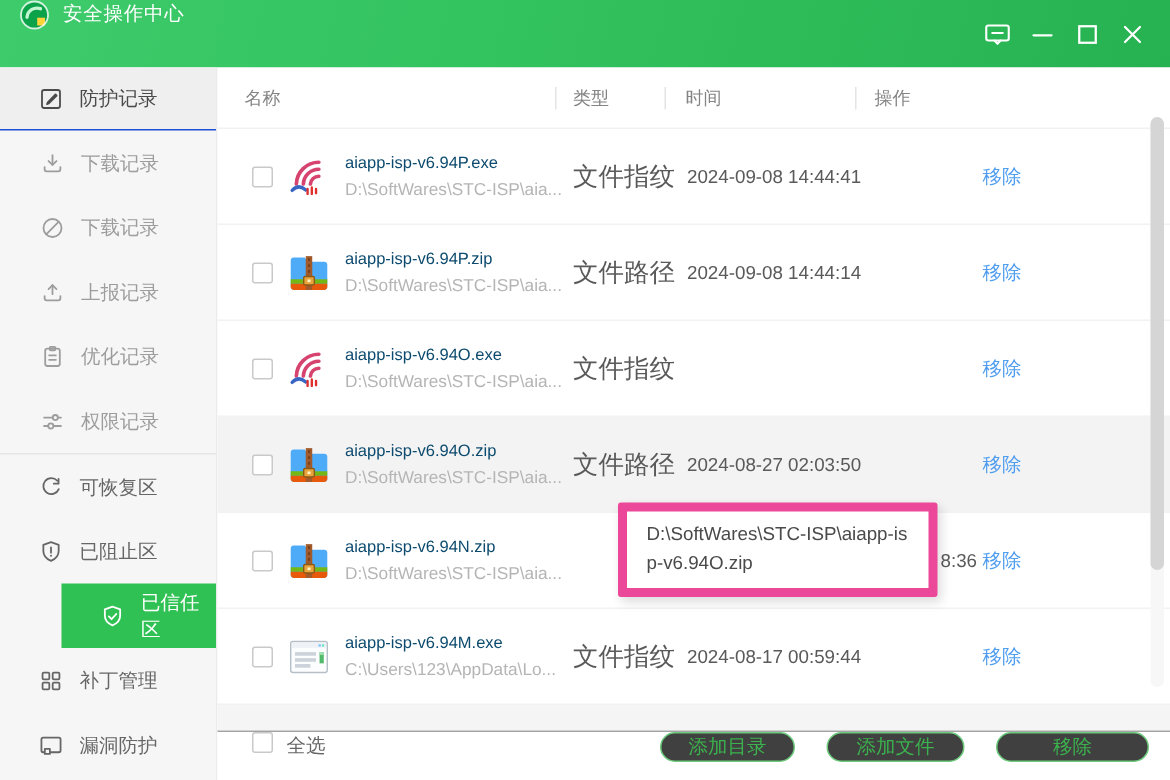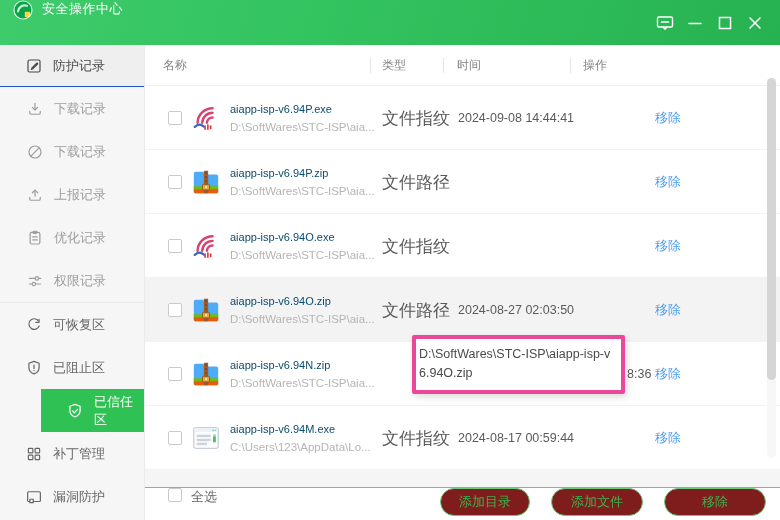--- a/index.html
+++ b/index.html
@@ -56,28 +56,28 @@
   .faction{position:absolute;left:425px;width:196px;text-align:center;top:50%;transform:translateY(-50%);
       font-size:13px;color:var(--link);cursor:pointer;}
   .partial-row{height:17px;background:#f5f5f5;}
 
   
   .footer{position:absolute;left:0;right:0;bottom:0;height:43px;background:#fff;border-top:1px solid #a3a3a3;
       display:flex;align-items:flex-start;padding:0 14px 0 23px;}
   .footer .cb{position:static;transform:none;flex:0 0 auto;}
   .sel-label{font-size:13px;color:#666;margin-left:9px;}
   .f-spacer{flex:1;}
-  .pill{height:28px;border:1px solid var(--btn-border);border-radius:14px;background:#7f1d1d;color:var(--btn-green);
+  .pill{height:20px;border:1px solid var(--btn-border);border-radius:14px;background:#404040;color:var(--btn-green);
       font-size:13px;display:flex;align-items:center;justify-content:center;cursor:pointer;margin-left:21px;}
   .pill-0{width:90px}.pill-1{width:92px}.pill-2{width:102px}
 
   
   .tooltip{position:absolute;left:412px;top:335px;width:213px;min-height:48px;z-index:6;background:#fff;
-      border:4px solid #ec4899;border-radius:2px;box-shadow:2px 3px 7px rgba(0,0,0,.14);
-      padding:6px 3px;font-size:12.5px;color:#4a4a4a;line-height:1.55;word-break:break-all;}
+      border:6px solid #ec4899;border-radius:2px;box-shadow:2px 3px 7px rgba(0,0,0,.14);
+      padding:6px 13px;font-size:12.5px;color:#4a4a4a;line-height:1.55;word-break:break-all;}
 
   
   .scroll-track{position:absolute;left:767px;top:78px;width:9px;height:380px;background:#f7f7f7;border-radius:5px;z-index:4;}
   .scroll-thumb{position:absolute;left:767px;top:78px;width:9px;height:302px;background:#d5d5d5;border-radius:5px;z-index:5;cursor:pointer;}
 </style>
 </head>
 <body>
 
 <div class="window">
 
@@ -272,20 +272,21 @@
                 <path d="M16 5.5v21" stroke="#6e3b12" stroke-width="1.1" stroke-dasharray="2 2.2"></path>
                 <rect x="12.2" y="18.5" width="7.6" height="6" rx="1" fill="#e8a33d" stroke="#8a5a14"></rect>
                 <rect x="14.9" y="20.6" width="2.2" height="1.9" fill="#fff3bf"></rect>
               </svg>
             </span>
     <span class="name-wrap">
       <span class="fname" style="display:block;">aiapp-isp-v6.94P.zip</span>
       <span class="fpath" style="display:block;">D:\SoftWares\STC-ISP\aia...</span>
     </span>
     <span class="ftype">文件路径</span>
+    <span class="ftime">2024-09-08 14:44:14</span>
     <span class="faction">移除</span>
   </div>
           <div class="row">
     <span class="cb"></span>
     <span class="file-icon">
               <svg viewBox="0 0 32 32" fill="none" stroke-linecap="round">
                 <g stroke="#d6436e" stroke-width="2.6">
                   <path d="M7 21A16 16 0 0 1 23 5.5"></path>
                   <path d="M12 21a11 11 0 0 1 11-10.5"></path>
                   <path d="M17 21a6 6 0 0 1 6-5.5"></path>

